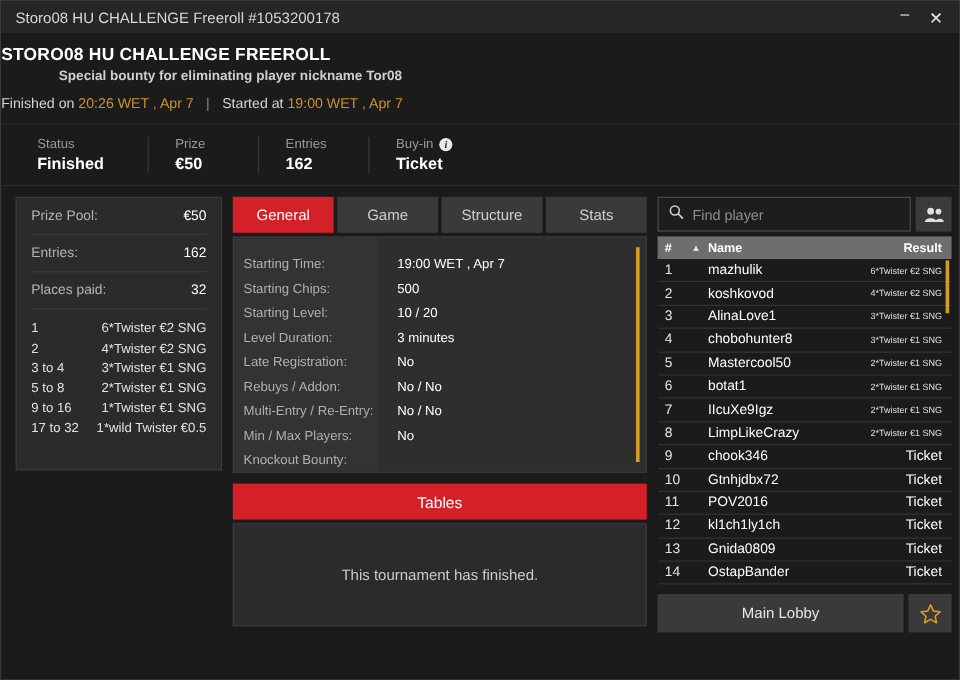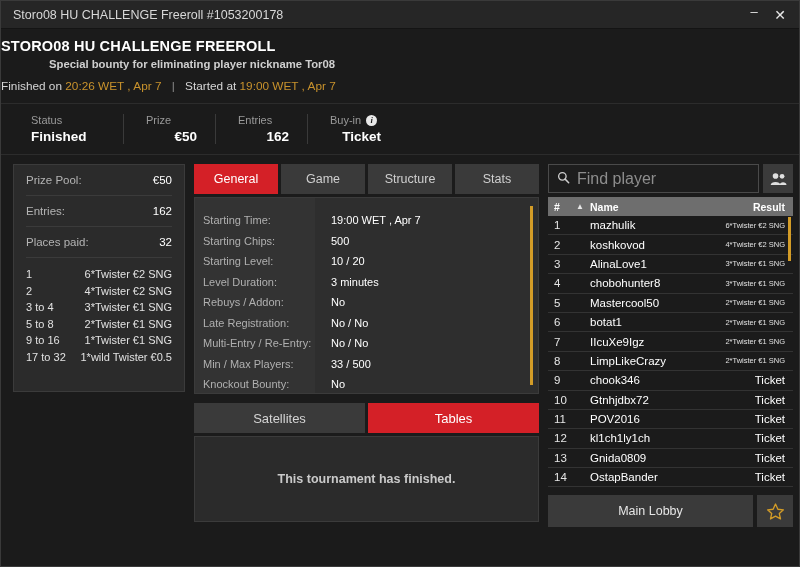--- a/index.html
+++ b/index.html
@@ -87,21 +87,20 @@
     background: #1b1b1b;
   }
   .stat {
     padding-right: 18px;
     min-width: 92px;
     box-sizing: border-box;
   }
   .stat + .stat {
     border-left: 1px solid #3a3a3a;
     padding-left: 22px;
-    text-align: right;
   }
   .stat-label {
     color: #9a9a9a;
     font-size: 11px;
     margin-bottom: 3px;
     display: flex;
     align-items: center;
     gap: 5px;
   }
   .stat-value {
@@ -247,21 +246,20 @@
   .subtab.active { background: #d42027; color: #fff; }
   .finishedbox {
     margin-top: 3px;
     height: 86px;
     background: #2b2b2b;
     border: 1px solid #3b3b3b;
     display: flex;
     align-items: center;
     justify-content: center;
     box-sizing: border-box;
-    font-weight: bold;
   }
   .finishedtext { color: #cacaca; font-size: 12.5px; }
 
   
   .searchrow { display: flex; gap: 4px; }
   .searchbox {
     flex: 1;
     height: 29px;
     background: #1d1d1d;
     border: 1px solid #4a4a4a;
@@ -270,21 +268,21 @@
     padding: 0 8px;
     box-sizing: border-box;
     gap: 7px;
     cursor: text;
   }
   .search-input {
     background: transparent;
     border: none;
     outline: none;
     color: #d0d0d0;
-    font-size: 16px;
+    font-size: 12px;
     font-family: inherit;
     width: 100%;
     padding: 0;
   }
   .search-input::placeholder { color: #8d8d8d; opacity: 1; }
   .people-btn {
     width: 30px;
     height: 29px;
     background: #3b3b3b;
     display: flex;
@@ -477,42 +475,40 @@
         <button class="tab">Structure</button>
         <button class="tab">Stats</button>
       </div>
 
       <div class="detailpanel">
         <div class="detail-labels">
           <div class="dlabel">Starting Time:</div>
           <div class="dlabel">Starting Chips:</div>
           <div class="dlabel">Starting Level:</div>
           <div class="dlabel">Level Duration:</div>
+          <div class="dlabel">Late Registration:</div>
           <div class="dlabel">Rebuys / Addon:</div>
-          <div class="dlabel">Late Registration:</div>
           <div class="dlabel">Multi-Entry / Re-Entry:</div>
           <div class="dlabel">Min / Max Players:</div>
           <div class="dlabel">Knockout Bounty:</div>
         </div>
         <div class="detail-values">
           <div class="dvalue">19:00 WET , Apr 7</div>
           <div class="dvalue">500</div>
           <div class="dvalue">10 / 20</div>
           <div class="dvalue">3 minutes</div>
           <div class="dvalue">No</div>
           <div class="dvalue">No / No</div>
           <div class="dvalue">No / No</div>
-          <div class="dvalue">33 / 500</div>
           <div class="dvalue">No</div>
         </div>
         <div class="vscroll"></div>
       </div>
 
       <div class="subtabs">
-        <button class="subtab">Satellites</button>
         <button class="subtab active">Tables</button>
       </div>
       <div class="finishedbox">
         <div class="finishedtext">This tournament has finished.</div>
       </div>
     </div>
 
     <div class="col-right">
       <div class="searchrow">
         <div class="searchbox">

